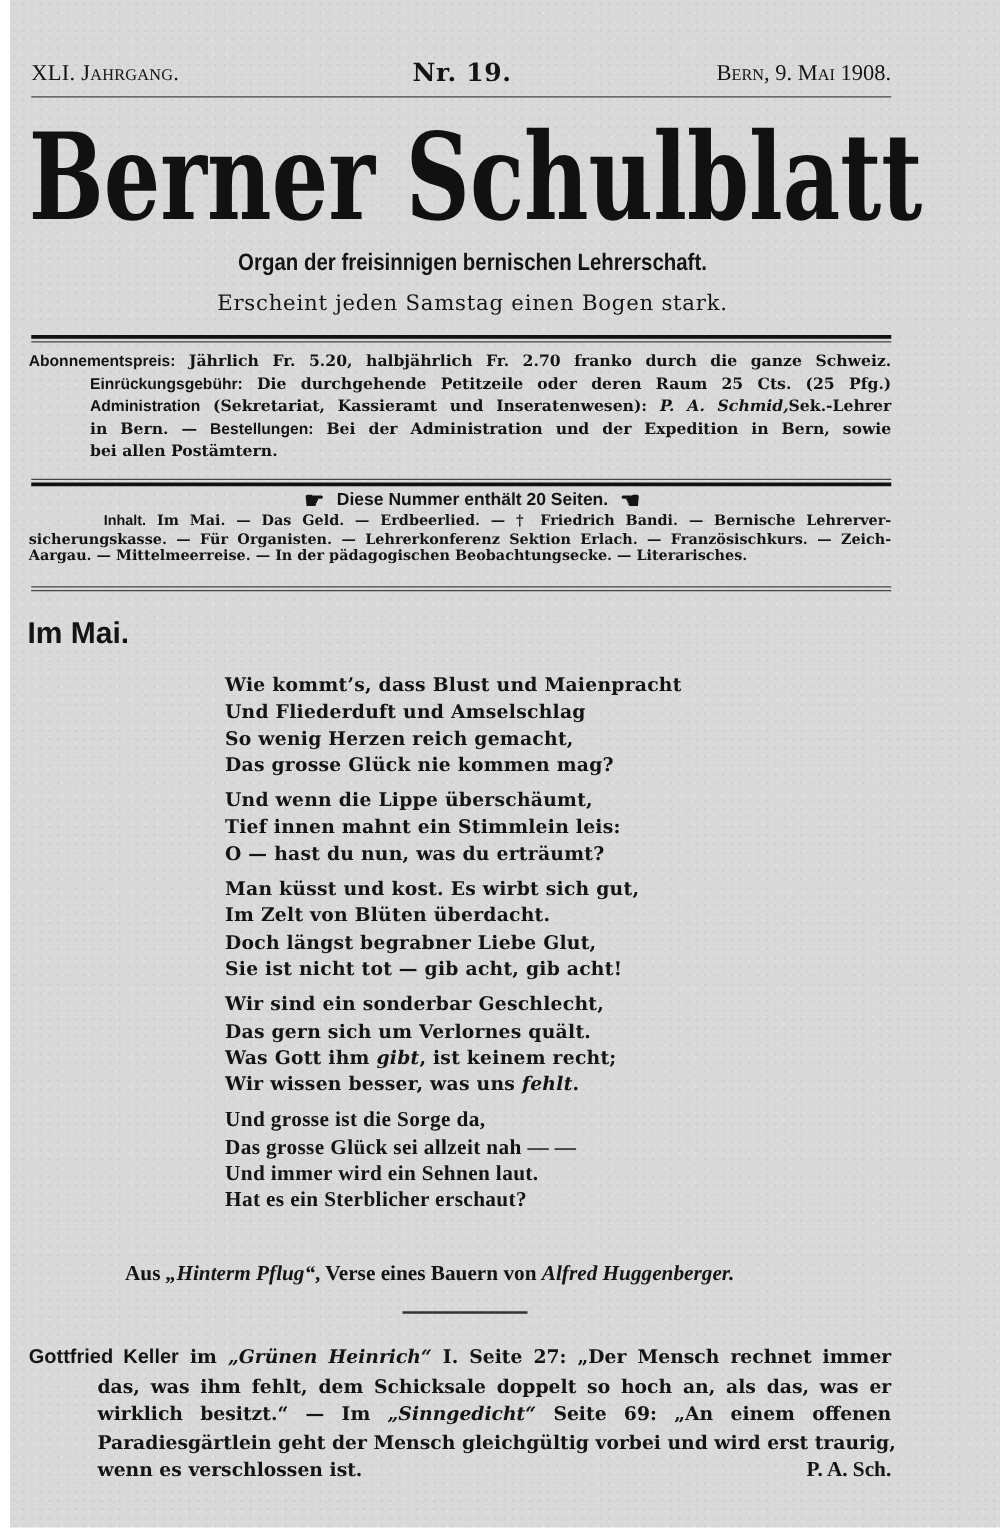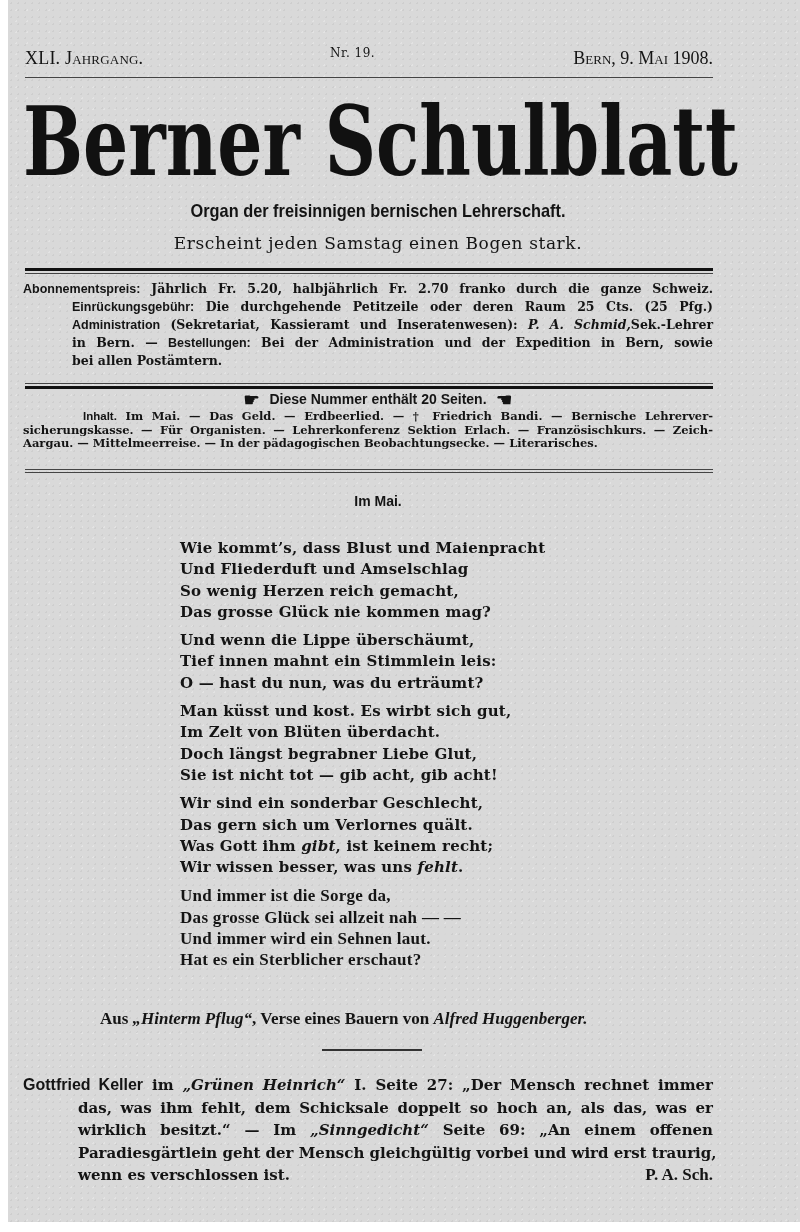--- a/index.html
+++ b/index.html
@@ -16,21 +16,21 @@
         radial-gradient(rgba(0,0,0,0.05) 1px, transparent 1px),
         radial-gradient(rgba(255,255,255,0.25) 1px, transparent 1px);
       background-size: 7px 7px, 11px 11px;
       background-position: 0 0, 3px 5px;
     }
     .abs { position: absolute; }
 
     
     .topline { left: 17px; top: 48px; width: 688px; height: 24px; }
     .topline .left  { position: absolute; left: 0; top: 0; font-family: "Liberation Serif", serif; font-size: 18px; letter-spacing: 0.2px; }
-    .topline .mid   { position: absolute; left: 305px; top: -2px; font-family: "DejaVu Serif", serif; font-weight: normal; font-size: 12px; letter-spacing: 0.5px; }
+    .topline .mid   { position: absolute; left: 305px; top: -2px; font-family: "DejaVu Serif", serif; font-weight: bold; font-size: 20px; letter-spacing: 0.5px; }
     .topline .right { position: absolute; right: 0; top: 0; font-family: "Liberation Serif", serif; font-size: 18px; }
     .sc { font-variant: small-caps; }
 
     .rule-thin { position: absolute; height: 1px; background: #444; }
     .rule-thick { position: absolute; height: 3px; background: #111; }
 
     .title {
       left: 15px; top: 92px; width: 700px; height: 100px;
       font-family: "DejaVu Serif", serif; font-weight: bold;
       font-size: 96px; line-height: 100px;
@@ -69,22 +69,22 @@
 
     .contents {
       left: 15px; top: 410px; width: 690px;
       font-family: "DejaVu Serif", serif; font-size: 11.5px; line-height: 13.5px; font-weight: bold;
     }
     .contents .line { white-space: nowrap; text-align: justify; text-align-last: justify; }
     .contents .first { padding-left: 60px; }
     .contents .lbl { font-family: "Liberation Sans", sans-serif; font-weight: bold; }
 
     .poem-title {
-      left: 0; width: 740px; top: 493px; text-align: center;
-      font-family: "Liberation Sans", sans-serif; font-weight: bold; font-size: 14px;
+      left: 0; width: 740px; top: 493px; text-align: left;
+      font-family: "Liberation Sans", sans-serif; font-weight: bold; font-size: 24px; padding-left: 14px;
     }
     .poem {
       left: 172px; top: 538px; width: 420px;
       font-family: "DejaVu Serif", serif; font-size: 15px; line-height: 21.3px;
       font-weight: bold; letter-spacing: 0.2px;
     }
     .stanza { margin-bottom: 7px; }
     .stanza .v { white-space: nowrap; }
     .poem i { font-style: italic; }
     .poem .stanza.narrow .v { font-family: "Liberation Serif", serif; font-size: 17px; font-weight: bold; letter-spacing: 0.3px; }
@@ -189,21 +189,21 @@
       <div class="v">Doch längst begrabner Liebe Glut,</div>
       <div class="v">Sie ist nicht tot — gib acht, gib acht!</div>
     </div>
     <div class="stanza">
       <div class="v">Wir sind ein sonderbar Geschlecht,</div>
       <div class="v">Das gern sich um Verlornes quält.</div>
       <div class="v"><span>Was Gott ihm</span> <i>gibt</i><span>, ist keinem recht;</span></div>
       <div class="v"><span>Wir wissen besser, was uns</span> <i>fehlt</i><span>.</span></div>
     </div>
     <div class="stanza narrow">
-      <div class="v">Und immer ist die Sorge da,</div>
+      <div class="v">Und grosse ist die Sorge da,</div>
       <div class="v">Das grosse Glück sei allzeit nah — —</div>
       <div class="v">Und immer wird ein Sehnen laut.</div>
       <div class="v">Hat es ein Sterblicher erschaut?</div>
     </div>
   </div>
 
   <div class="abs source">
     <span>Aus</span>
     <i>„Hinterm Pflug“</i><span>, Verse eines Bauern von</span>
     <i>Alfred Huggenberger.</i>

